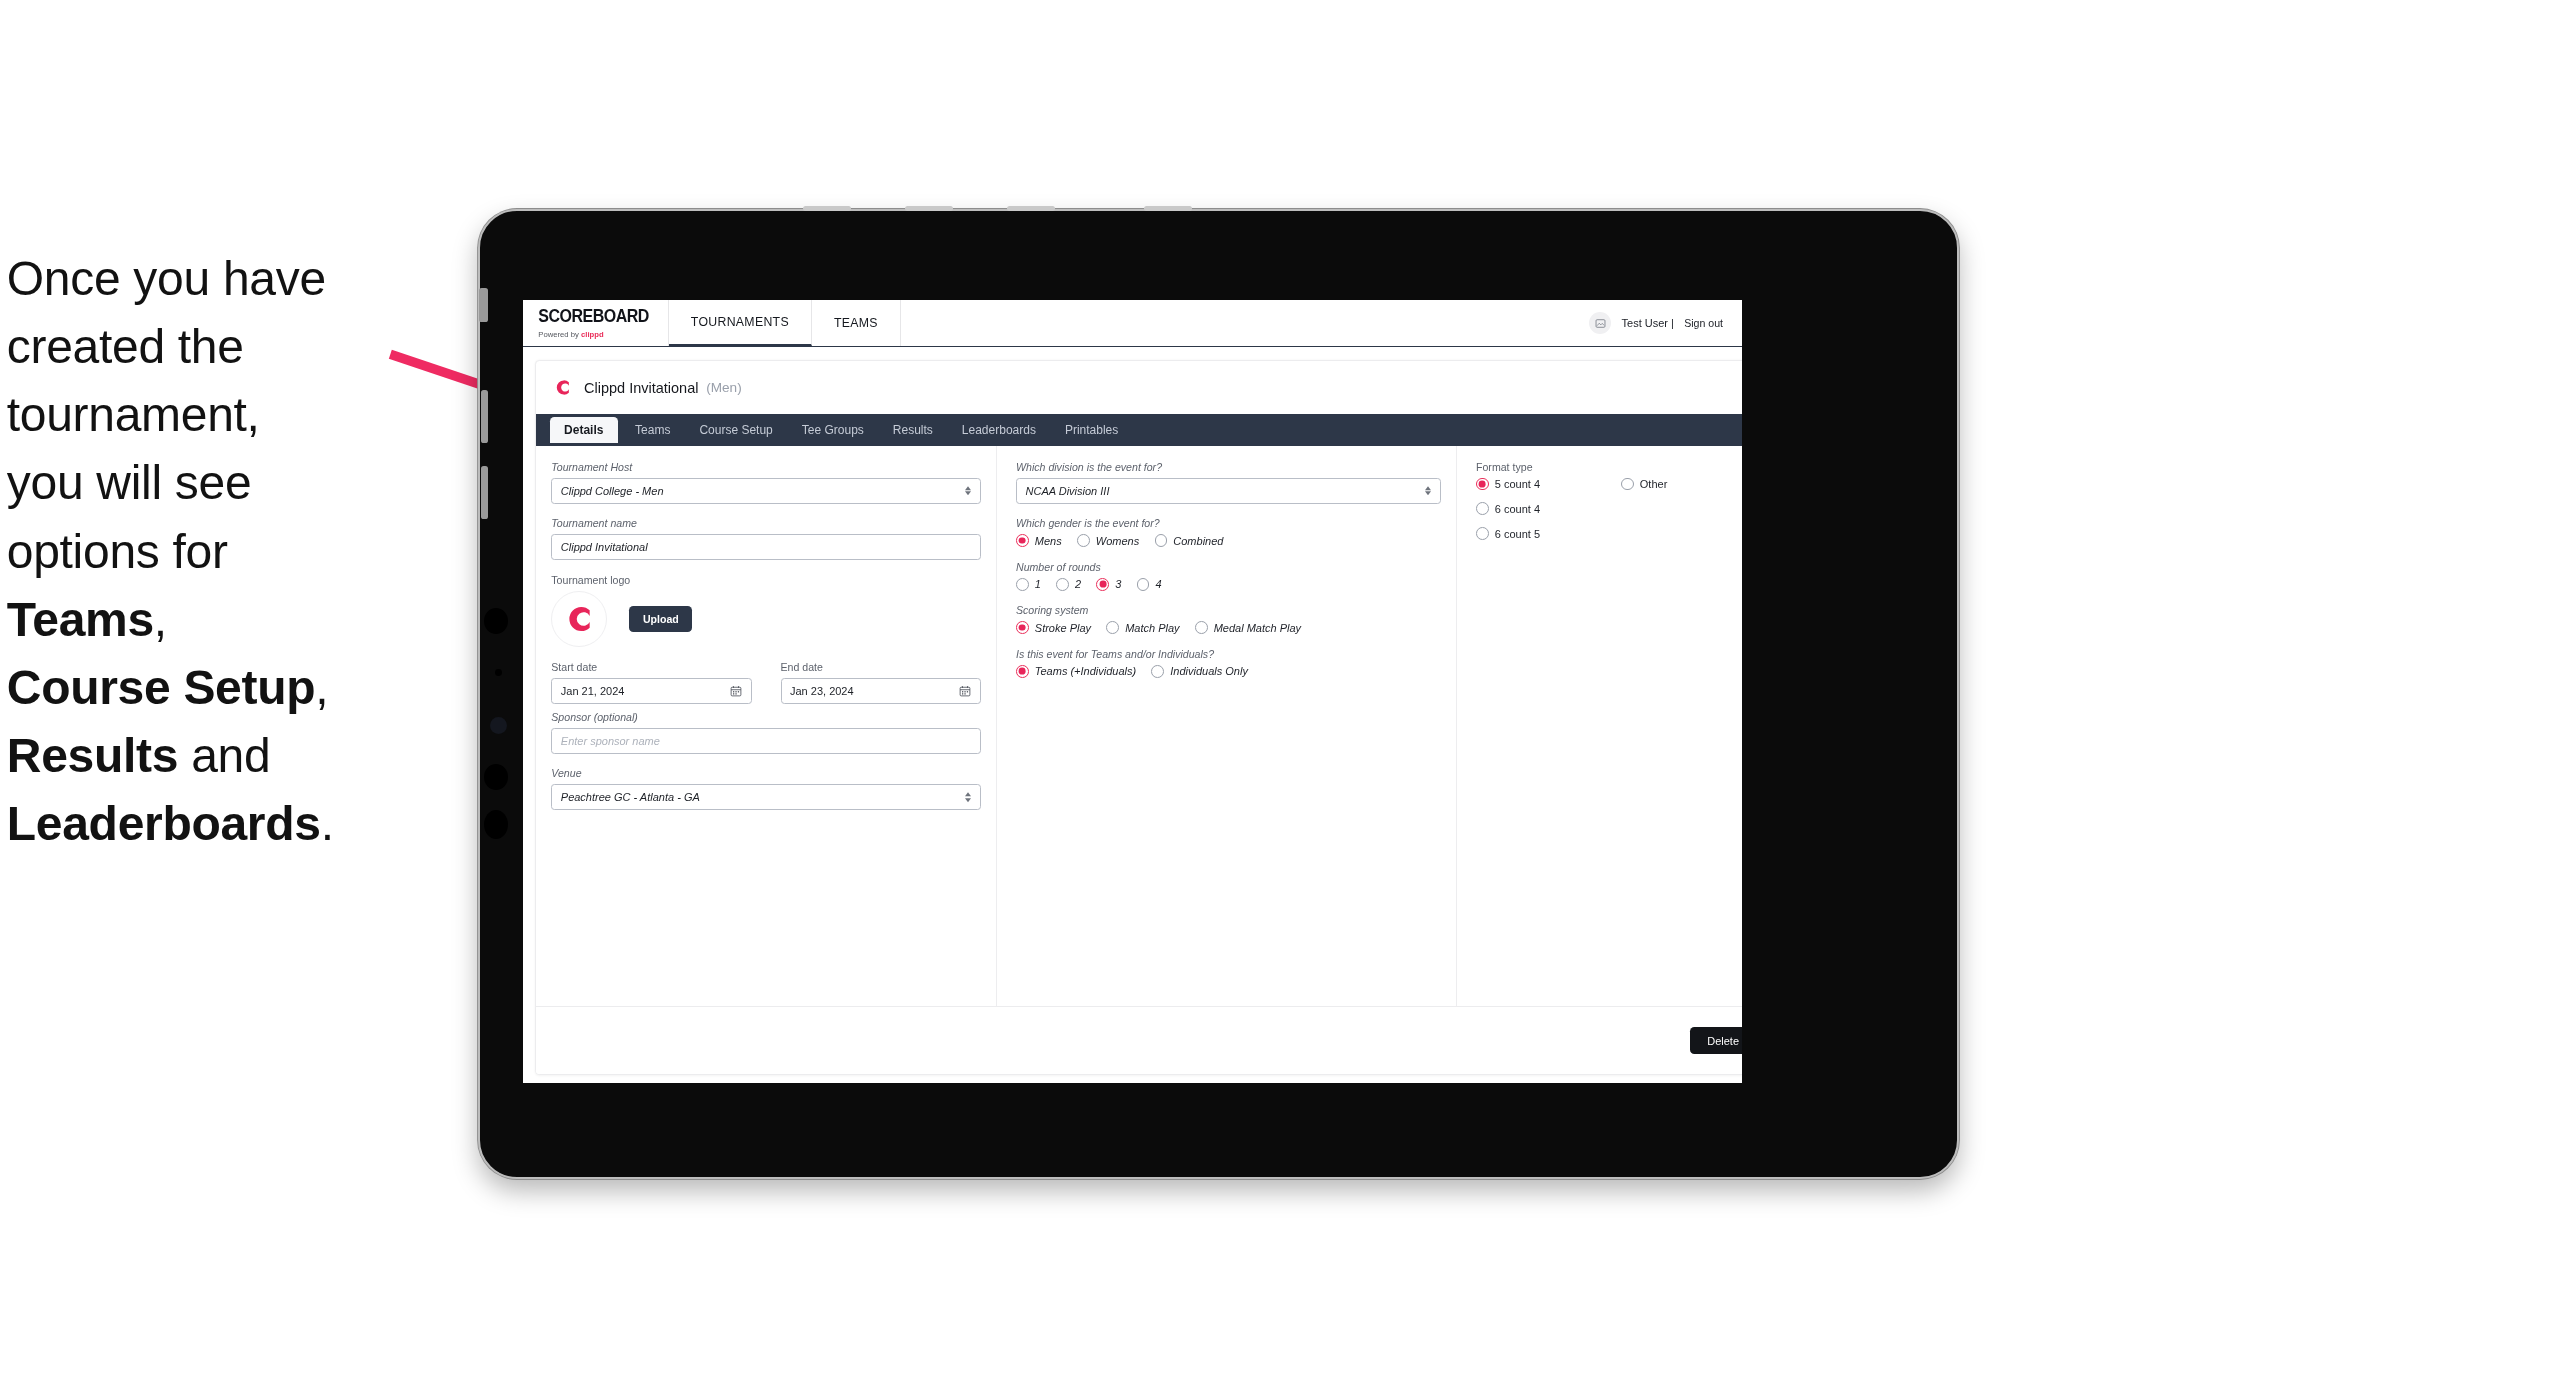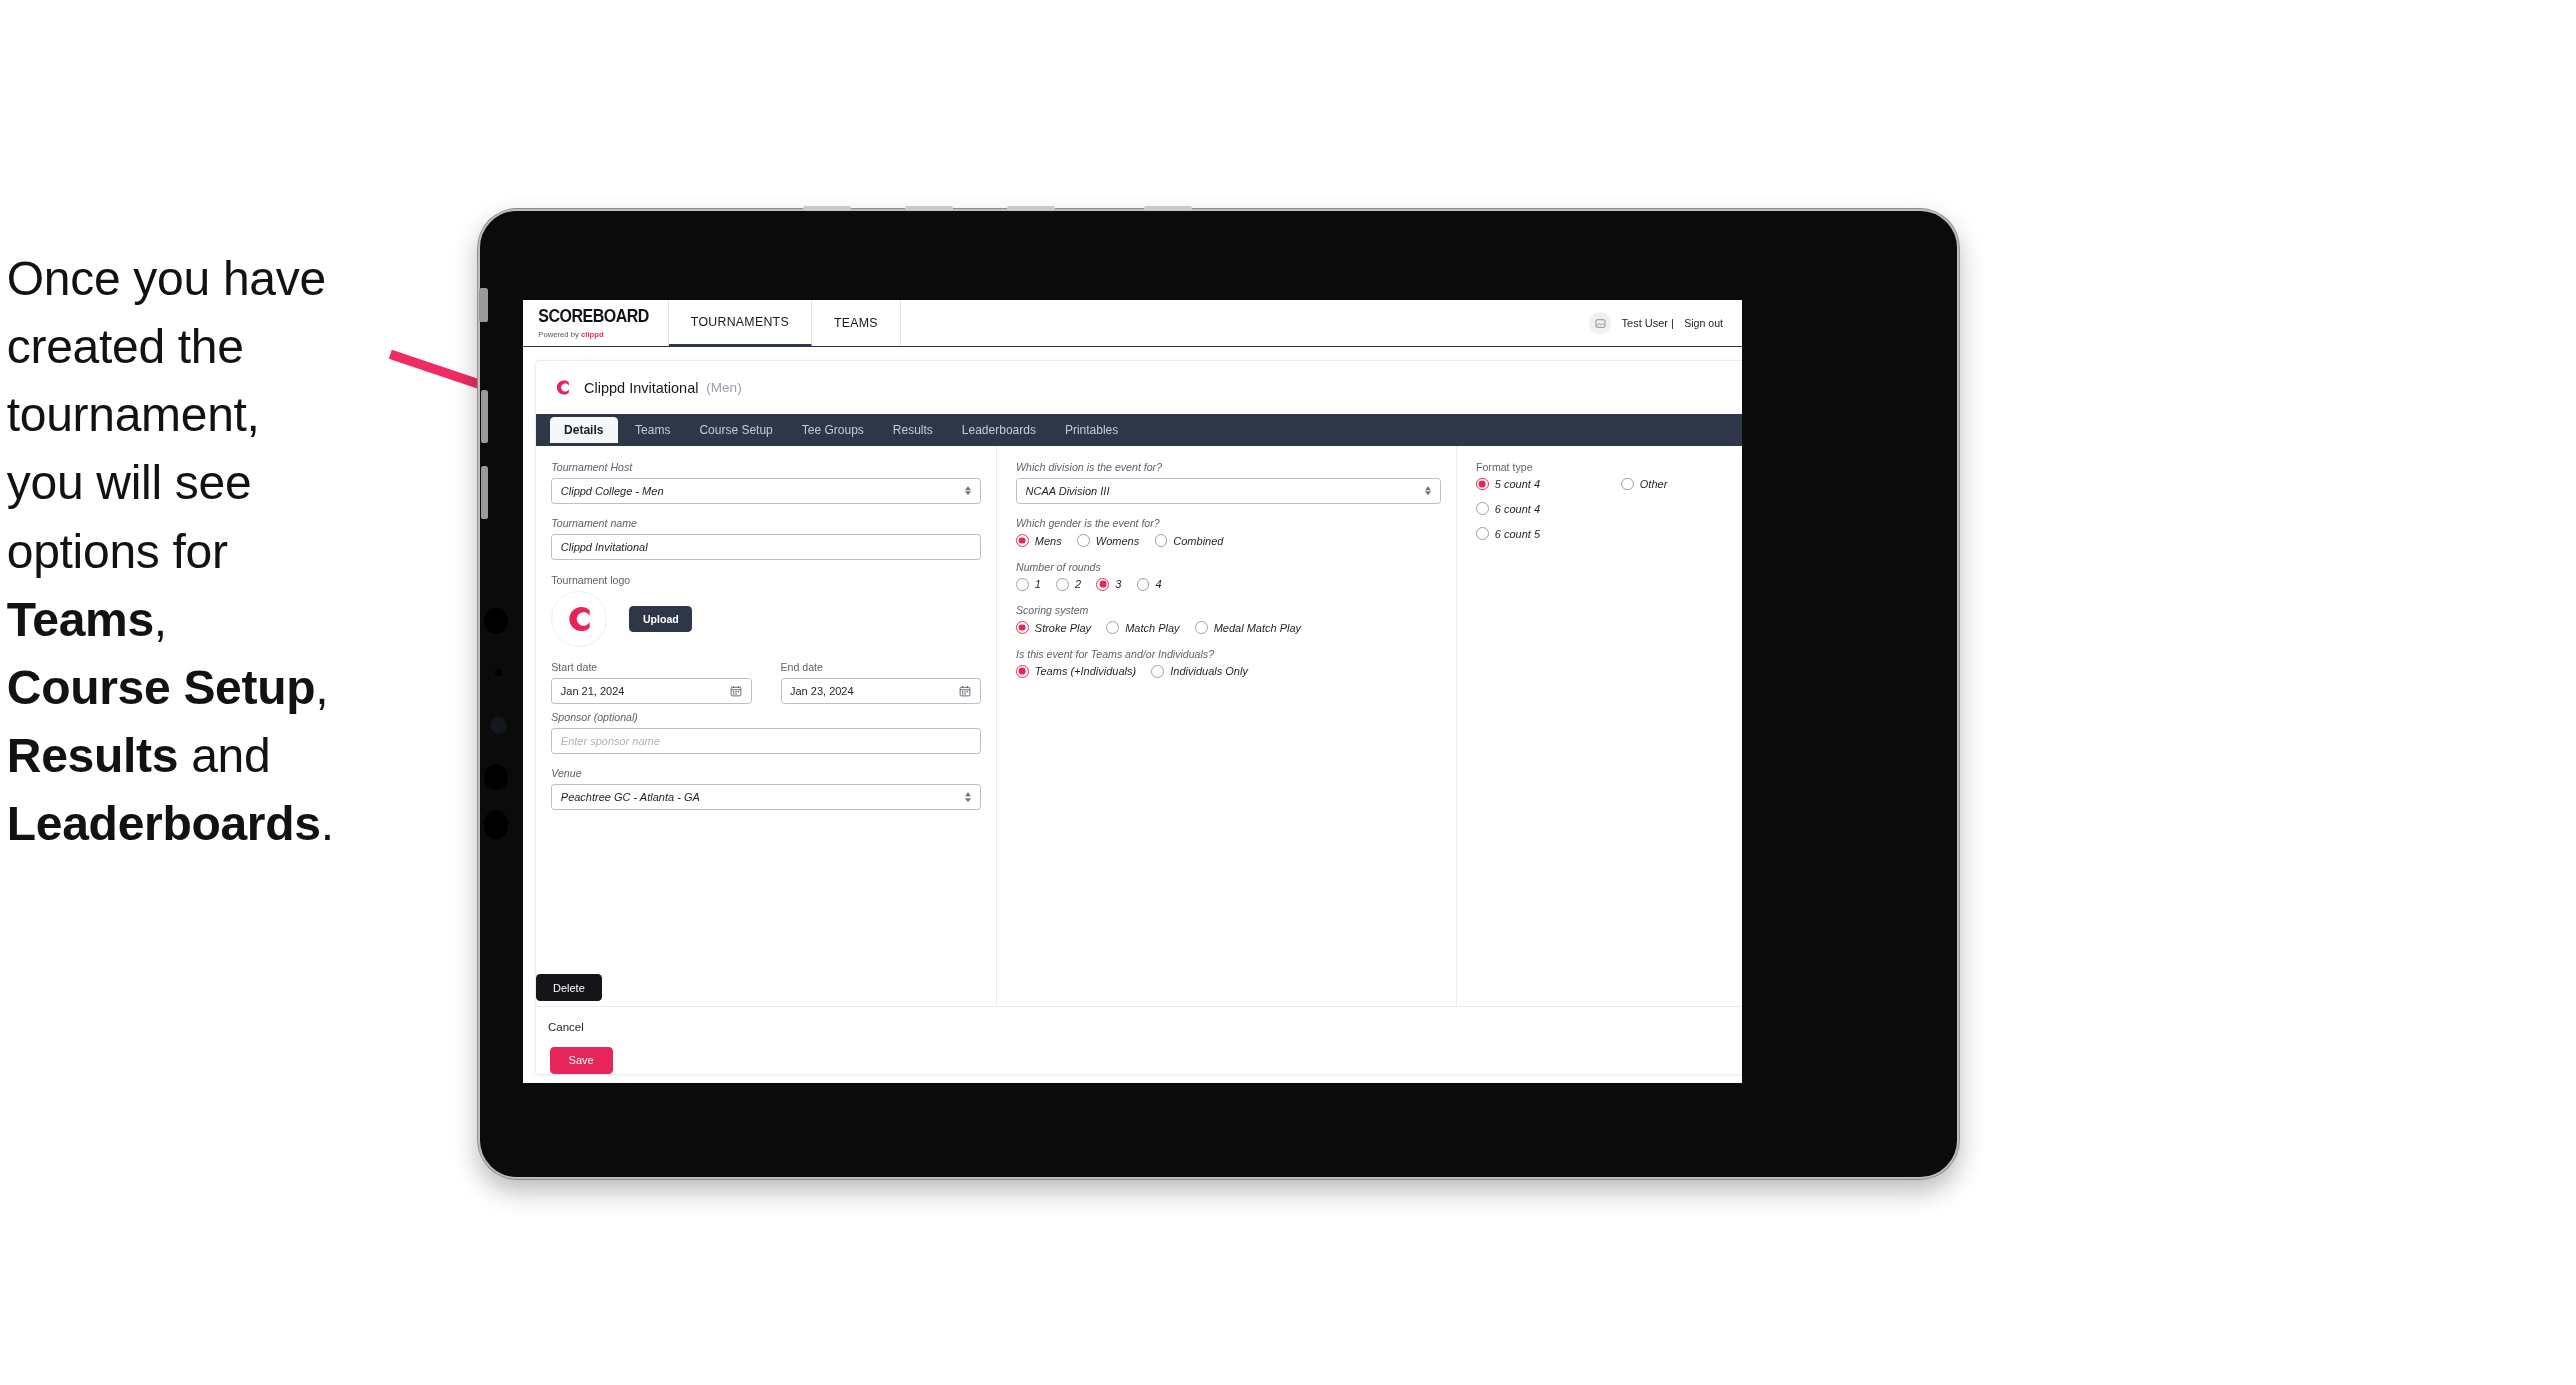--- a/index.html
+++ b/index.html
@@ -179,31 +179,31 @@
     flex:0 0 auto; position:relative;
   }
   .rc.on { border-color:#ea2e5a; }
   .rc.on::after {
     content:""; position:absolute; left:50%; top:50%;
     width: 6.8px; height: 6.8px; border-radius:50%;
     background:#e8255a; transform: translate(-50%,-50%);
   }
   .rlabel { font-size: 11px; color:#1e2128; white-space:nowrap; }
 
-  .fmt-wrap { display:flex;font-style:italic; }
+  .fmt-wrap { display:flex; }
   .fmt-col-a { width: 145px; }
   .fmt-col-b { width: 145px; }
   .fmt-item { display:flex; align-items:center; margin-bottom: 12px; }
 
   
   .card-footer {
     position:absolute; left:0; right:0; bottom:0;
     height: 68px; border-top:0.9px solid #ececee;
-    display:flex; align-items:flex-start; justify-content:flex-end;
-    padding-right: 19px; gap: 6px; background:#fff;flex-direction:column;
+    display:flex; align-items:center; justify-content:flex-end;
+    padding-right: 19px; gap: 0; background:#fff;
   }
   .btn-delete {
     background:#131519; color:#fff; font-size:11px;
     padding: 7.7px 17px; border-radius:4.3px;
   }
   .vdiv { width:0.9px; height:24px; background:#dcdde0; margin: 0 15.3px; }
   .btn-cancel { color:#1b1e25; font-size:11.5px; padding: 7.7px 12px; }
   .btn-save {
     background:#e8255a; color:#fff; font-size:11px;
     padding: 7.7px 19px; border-radius:4.3px; margin-left: 13.6px;

